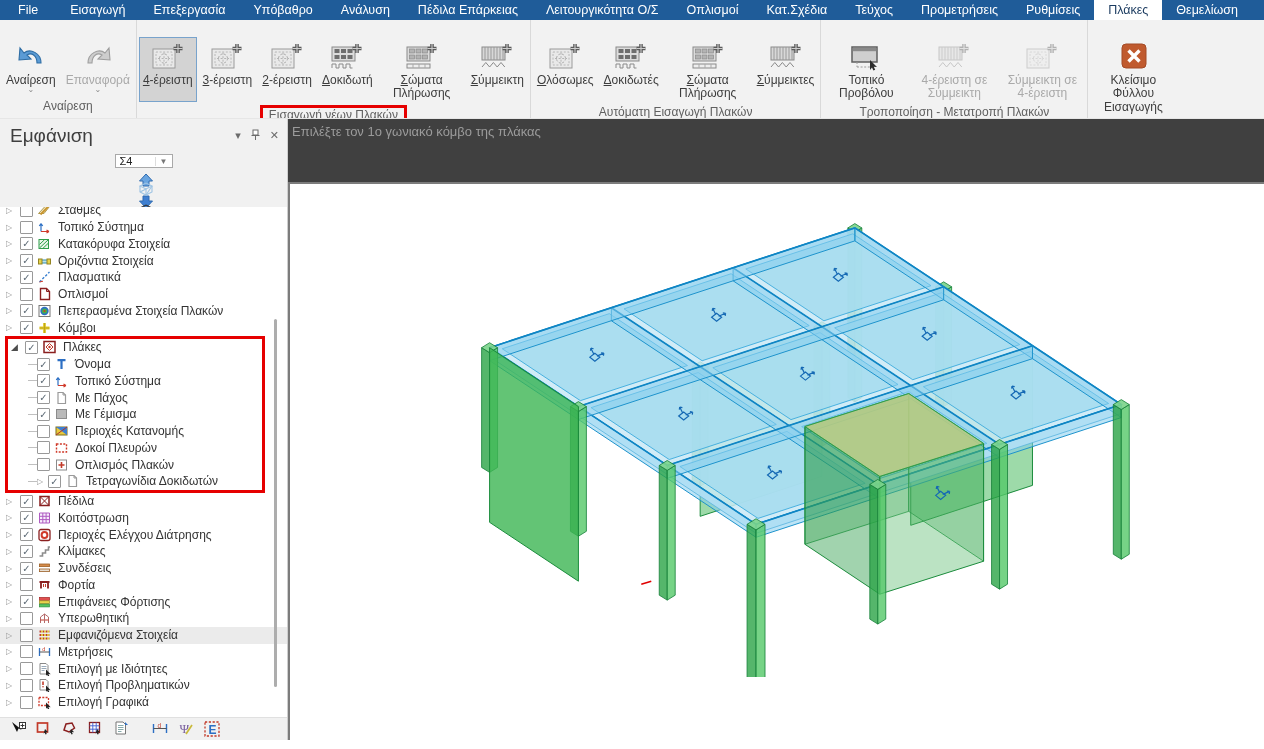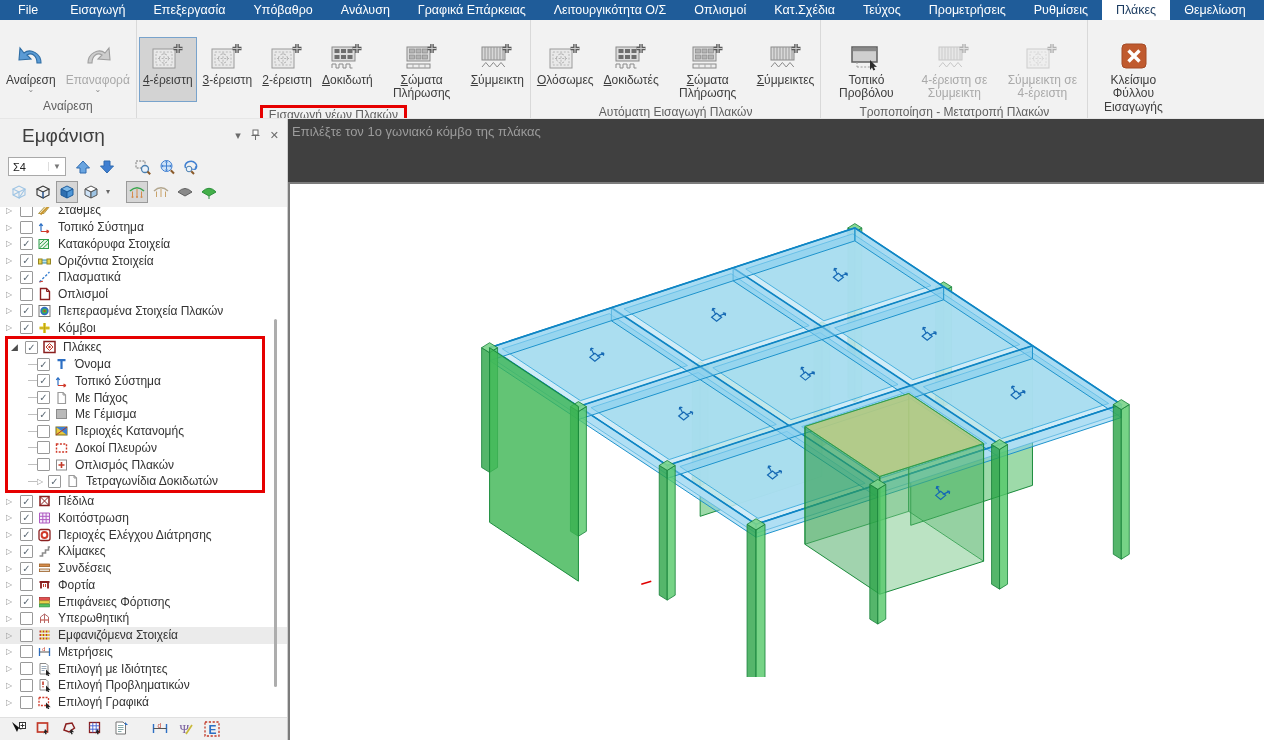--- a/index.html
+++ b/index.html
@@ -23,24 +23,24 @@
   .rbtn.sel { background:#d3d3d3; border:1px solid #78a3cc; }
   .rbtn.dis .rlabel { color:#a9a9a9; }
   .chev { font-size:8px; color:#8a8a8a; line-height:6px; }
   .rgroup-label { text-align:center; font-size:12px; color:#606060; padding:2px 6px 5px; white-space:nowrap; }
   .red-annot { display:inline-block; border:3px solid #e60000; padding:0 6px 1px; }
 
   
   .main { display:flex; height:621px; }
   .panel { width:288px; background:#fff; border-right:1px solid #cfcfcf; display:flex; flex-direction:column; }
   .phead { height:33px; background:#f1f1f1; display:flex; align-items:center; padding:0 8px 0 10px; }
-  .ptitle { font-size:19px; color:#3f3f3f; flex:1;margin-left:12px; }
+  .ptitle { font-size:19px; color:#3f3f3f; flex:1; }
   .phicon { color:#6b6b6b; font-size:11px; margin-left:9px; }
   .ptools { background:#f1f1f1; padding:2px 4px 3px 8px; }
-  .trow1, .trow2 { display:flex; align-items:center; height:25px; gap:2px; }
+  .trow1, .trow2 { display:flex; align-items:center; height:25px; gap:2px;flex-direction:column; }
   .combo { width:58px; height:19px; background:#fff; border:1px solid #a9a9a9; display:flex; align-items:center; font-size:11px; color:#222; padding-left:4px; margin-right:4px; }
   .combo .caret { margin-left:auto; color:#777; font-size:8px; padding:0 4px; border-left:1px solid #ddd; }
   .tbtn { width:22px; height:22px; display:flex; align-items:center; justify-content:center; border:1px solid transparent; }
   .tbtn.sel { background:#d6d6d6; border:1px solid #9a9a9a; }
   .tgap { width:10px; }
   .smallcaret { font-size:8px; color:#666; margin:0 2px; }
 
   
   .treewrap { flex:1; overflow:hidden; position:relative; padding-top:0; background:#fff; }
   .tree { margin-top:-5px; }
@@ -71,21 +71,21 @@
 </style>
 </head>
 <body>
 
 <div class="menubar" id="menubar">
     <div class="mtab file">File</div>
     <div class="mtab">Εισαγωγή</div>
     <div class="mtab">Επεξεργασία</div>
     <div class="mtab">Υπόβαθρο</div>
     <div class="mtab">Ανάλυση</div>
-    <div class="mtab">Γραφικά Επάρκειας</div>
+    <div class="mtab">Πέδιλα Επάρκειας</div>
     <div class="mtab">Λειτουργικότητα Ο/Σ</div>
     <div class="mtab">Οπλισμοί</div>
     <div class="mtab">Κατ.Σχέδια</div>
     <div class="mtab">Τεύχος</div>
     <div class="mtab">Προμετρήσεις</div>
     <div class="mtab">Ρυθμίσεις</div>
     <div class="mtab active">Πλάκες</div>
     <div class="mtab">Θεμελίωση</div>
   </div>
 

